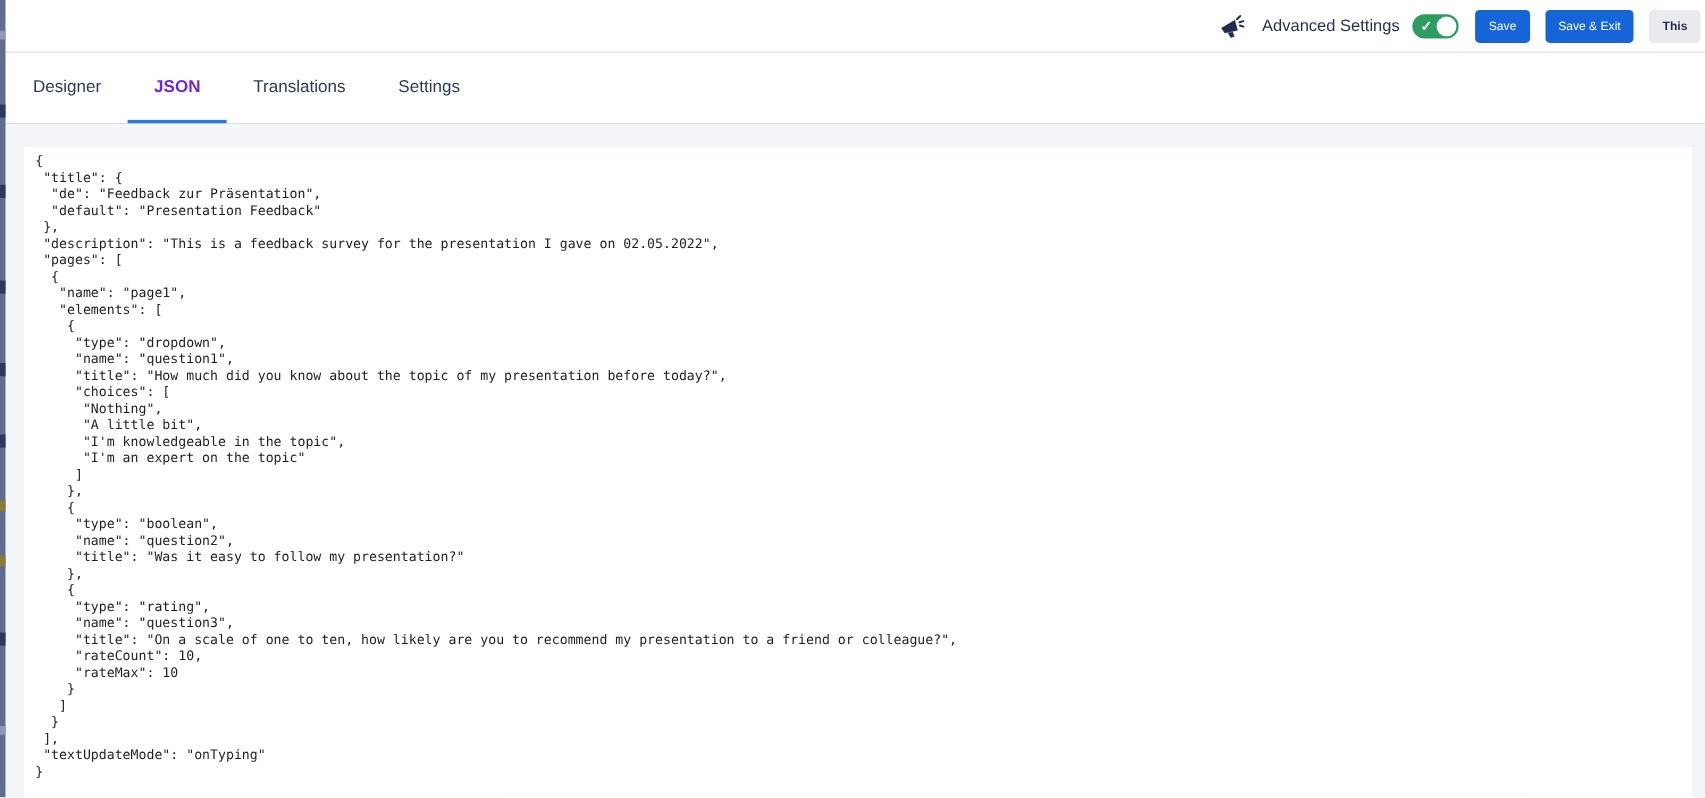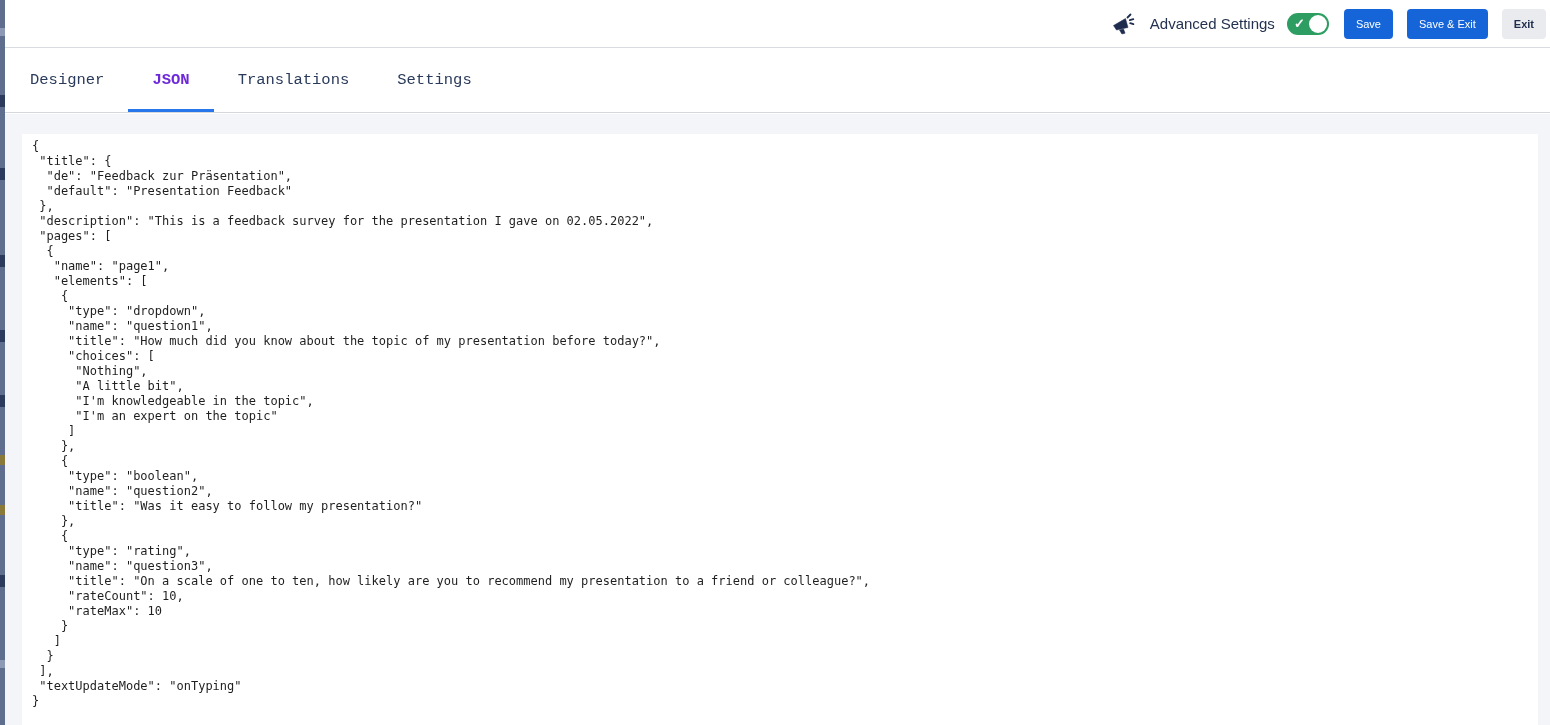--- a/index.html
+++ b/index.html
@@ -33,21 +33,21 @@
          font-family: "Liberation Sans", sans-serif; cursor: pointer;
          padding: 0 12px; white-space: nowrap; }
   .btn-primary { background: #1565d8; color: #ffffff; margin-right: 14px; }
   .btn-secondary { background: #e9ebee; color: #1e2c4e; font-weight: bold; }
 
   
   .tabbar { position: absolute; left: 5px; top: 48px; width: 1545px; height: 65px;
             background: #ffffff; border-bottom: 1px solid #d4d7dc;
             display: flex; align-items: stretch; padding-left: 1px; }
   .tab { position: relative; display: flex; align-items: center; padding: 0 24px;
-         font-size: 15.5px; color: #2a3a5a; cursor: pointer; font-family: Liberation Mono, monospace; }
+         font-size: 15.5px; color: #2a3a5a; cursor: pointer; }
   .tab.active { font-weight: bold; color: #6d28d9; }
   .tab.active::after { content: ""; position: absolute; left: 0; right: 0; bottom: 0;
                        height: 3px; background: #2776ea; }
 
   
   .content { position: absolute; left: 5px; top: 114px; width: 1545px; height: 611px;
              background: #f4f5f8; }
   .editor-panel { position: absolute; left: 17px; right: 12px; top: 20px; bottom: 0;
                   background: #ffffff; overflow: hidden; }
   .code { font-family: "DejaVu Sans Mono", "Liberation Mono", monospace;
@@ -84,21 +84,21 @@
         </g>
       </svg>
     </span>
     <span class="adv-label">Advanced Settings</span>
     <span class="toggle">
       <span class="check">✓</span>
       <span class="knob"></span>
     </span>
     <button class="btn btn-primary">Save</button>
     <button class="btn btn-primary">Save &amp; Exit</button>
-    <button class="btn btn-secondary">Exit</button>
+    <button class="btn btn-secondary">This</button>
   </div>
 
   <div class="tabbar">
     <div class="tab">Designer</div>
     <div class="tab active">JSON</div>
     <div class="tab">Translations</div>
     <div class="tab">Settings</div>
   </div>
 
   <div class="content">

